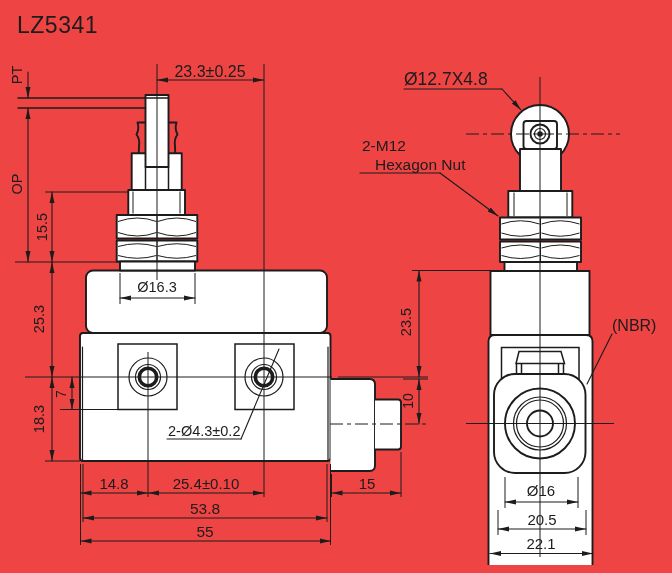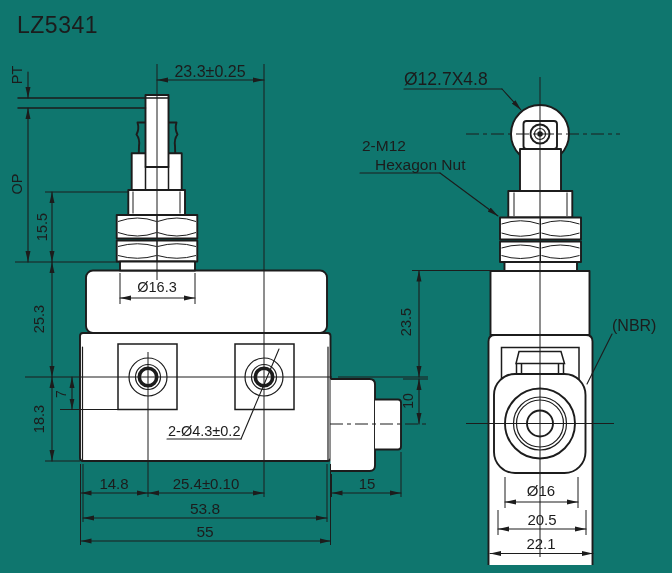--- a/index.html
+++ b/index.html
@@ -1,16 +1,16 @@
 <!DOCTYPE html>
 <html><head>
 <meta charset="utf-8">
 <style>
   html,body{margin:0;padding:0;background:#ffffff;}
-  #stage{width:672px;height:573px;background:#0f766e;position:relative;overflow:hidden;}
+  #stage{width:672px;height:573px;background:#ef4444;position:relative;overflow:hidden;}
   svg text{font-family:"Liberation Sans",sans-serif;fill:#1c1c1c;}
   .o  {stroke:#1c1c1c;stroke-width:1.9;fill:none;stroke-linejoin:round;stroke-linecap:round;}
   .ow {stroke:#1c1c1c;stroke-width:1.9;fill:#ffffff;stroke-linejoin:round;}
   .t  {stroke:#1c1c1c;stroke-width:1.1;fill:none;stroke-linecap:round;}
   .t15{stroke:#1c1c1c;stroke-width:1.5;fill:none;stroke-linecap:round;}
   .t12{stroke:#1c1c1c;stroke-width:1.2;fill:none;stroke-linecap:round;}
   .cl {stroke:#1c1c1c;stroke-width:1;fill:none;}
   .dd {stroke-dasharray:13 4 4 4;}
   .f14{font-size:14px;} .f145{font-size:14.5px;} .f15{font-size:15px;}
   .f155{font-size:15.5px;} .f16{font-size:16px;} .f17{font-size:17.5px;}

